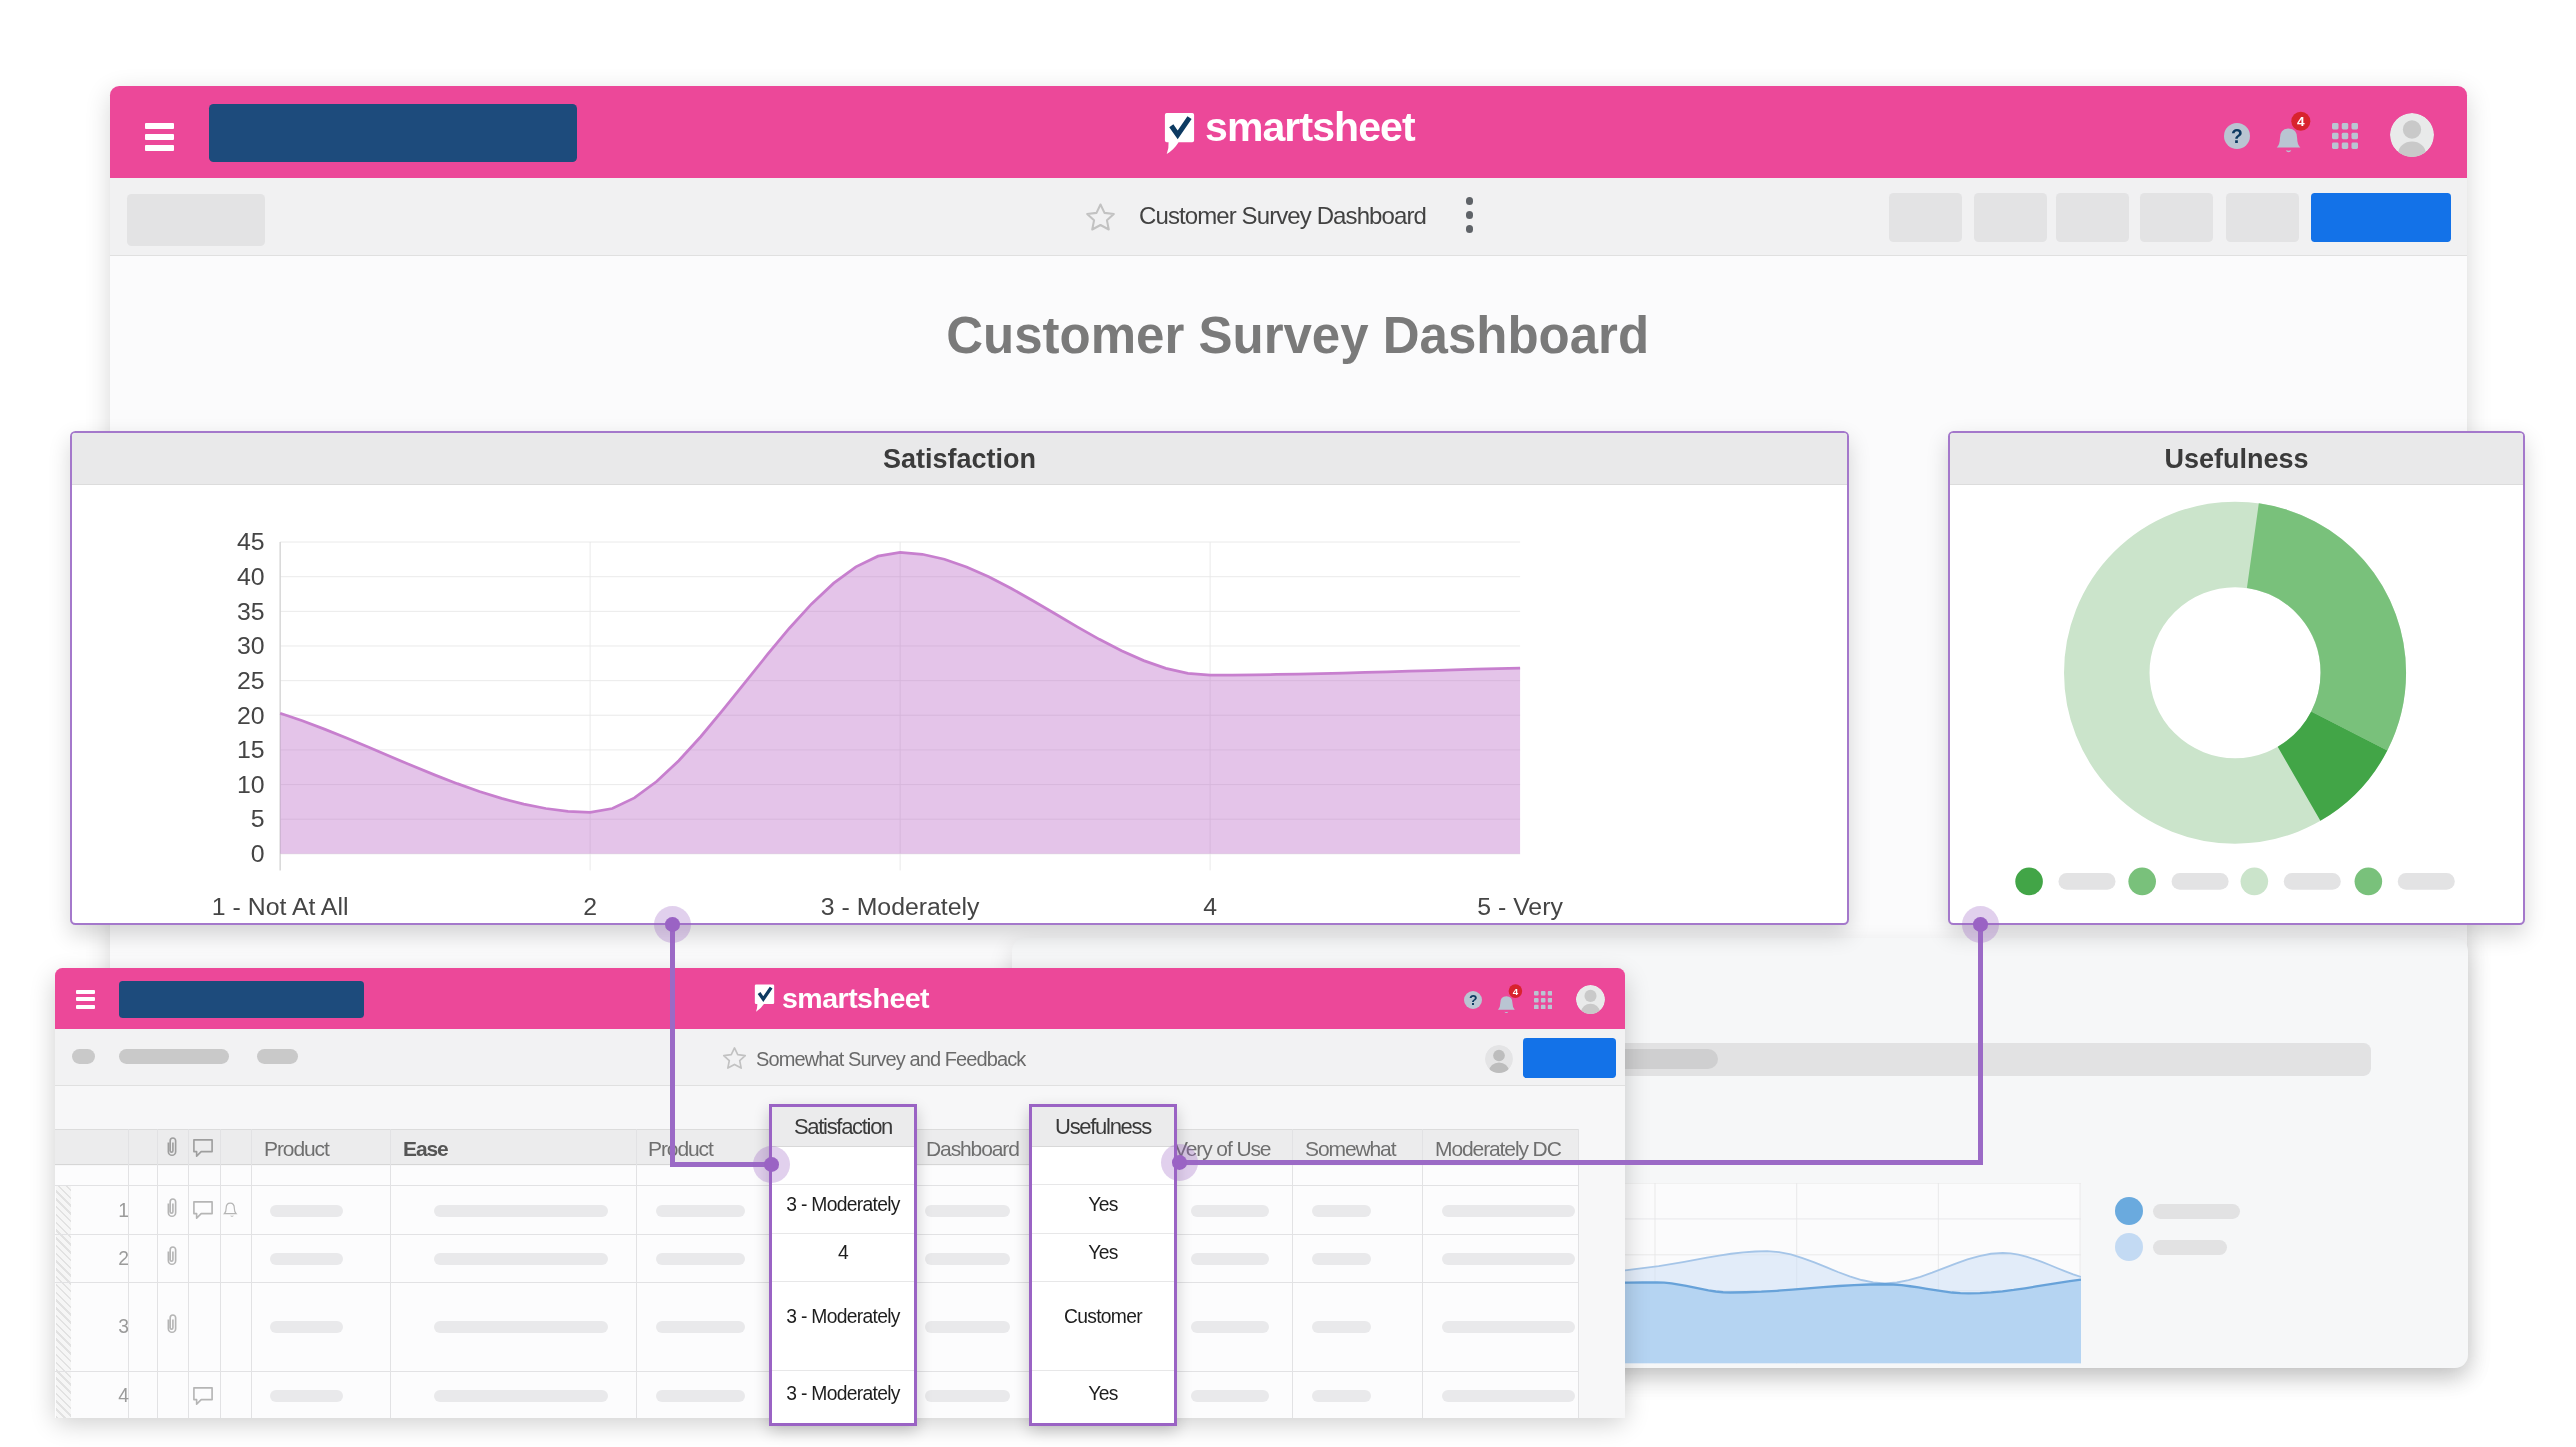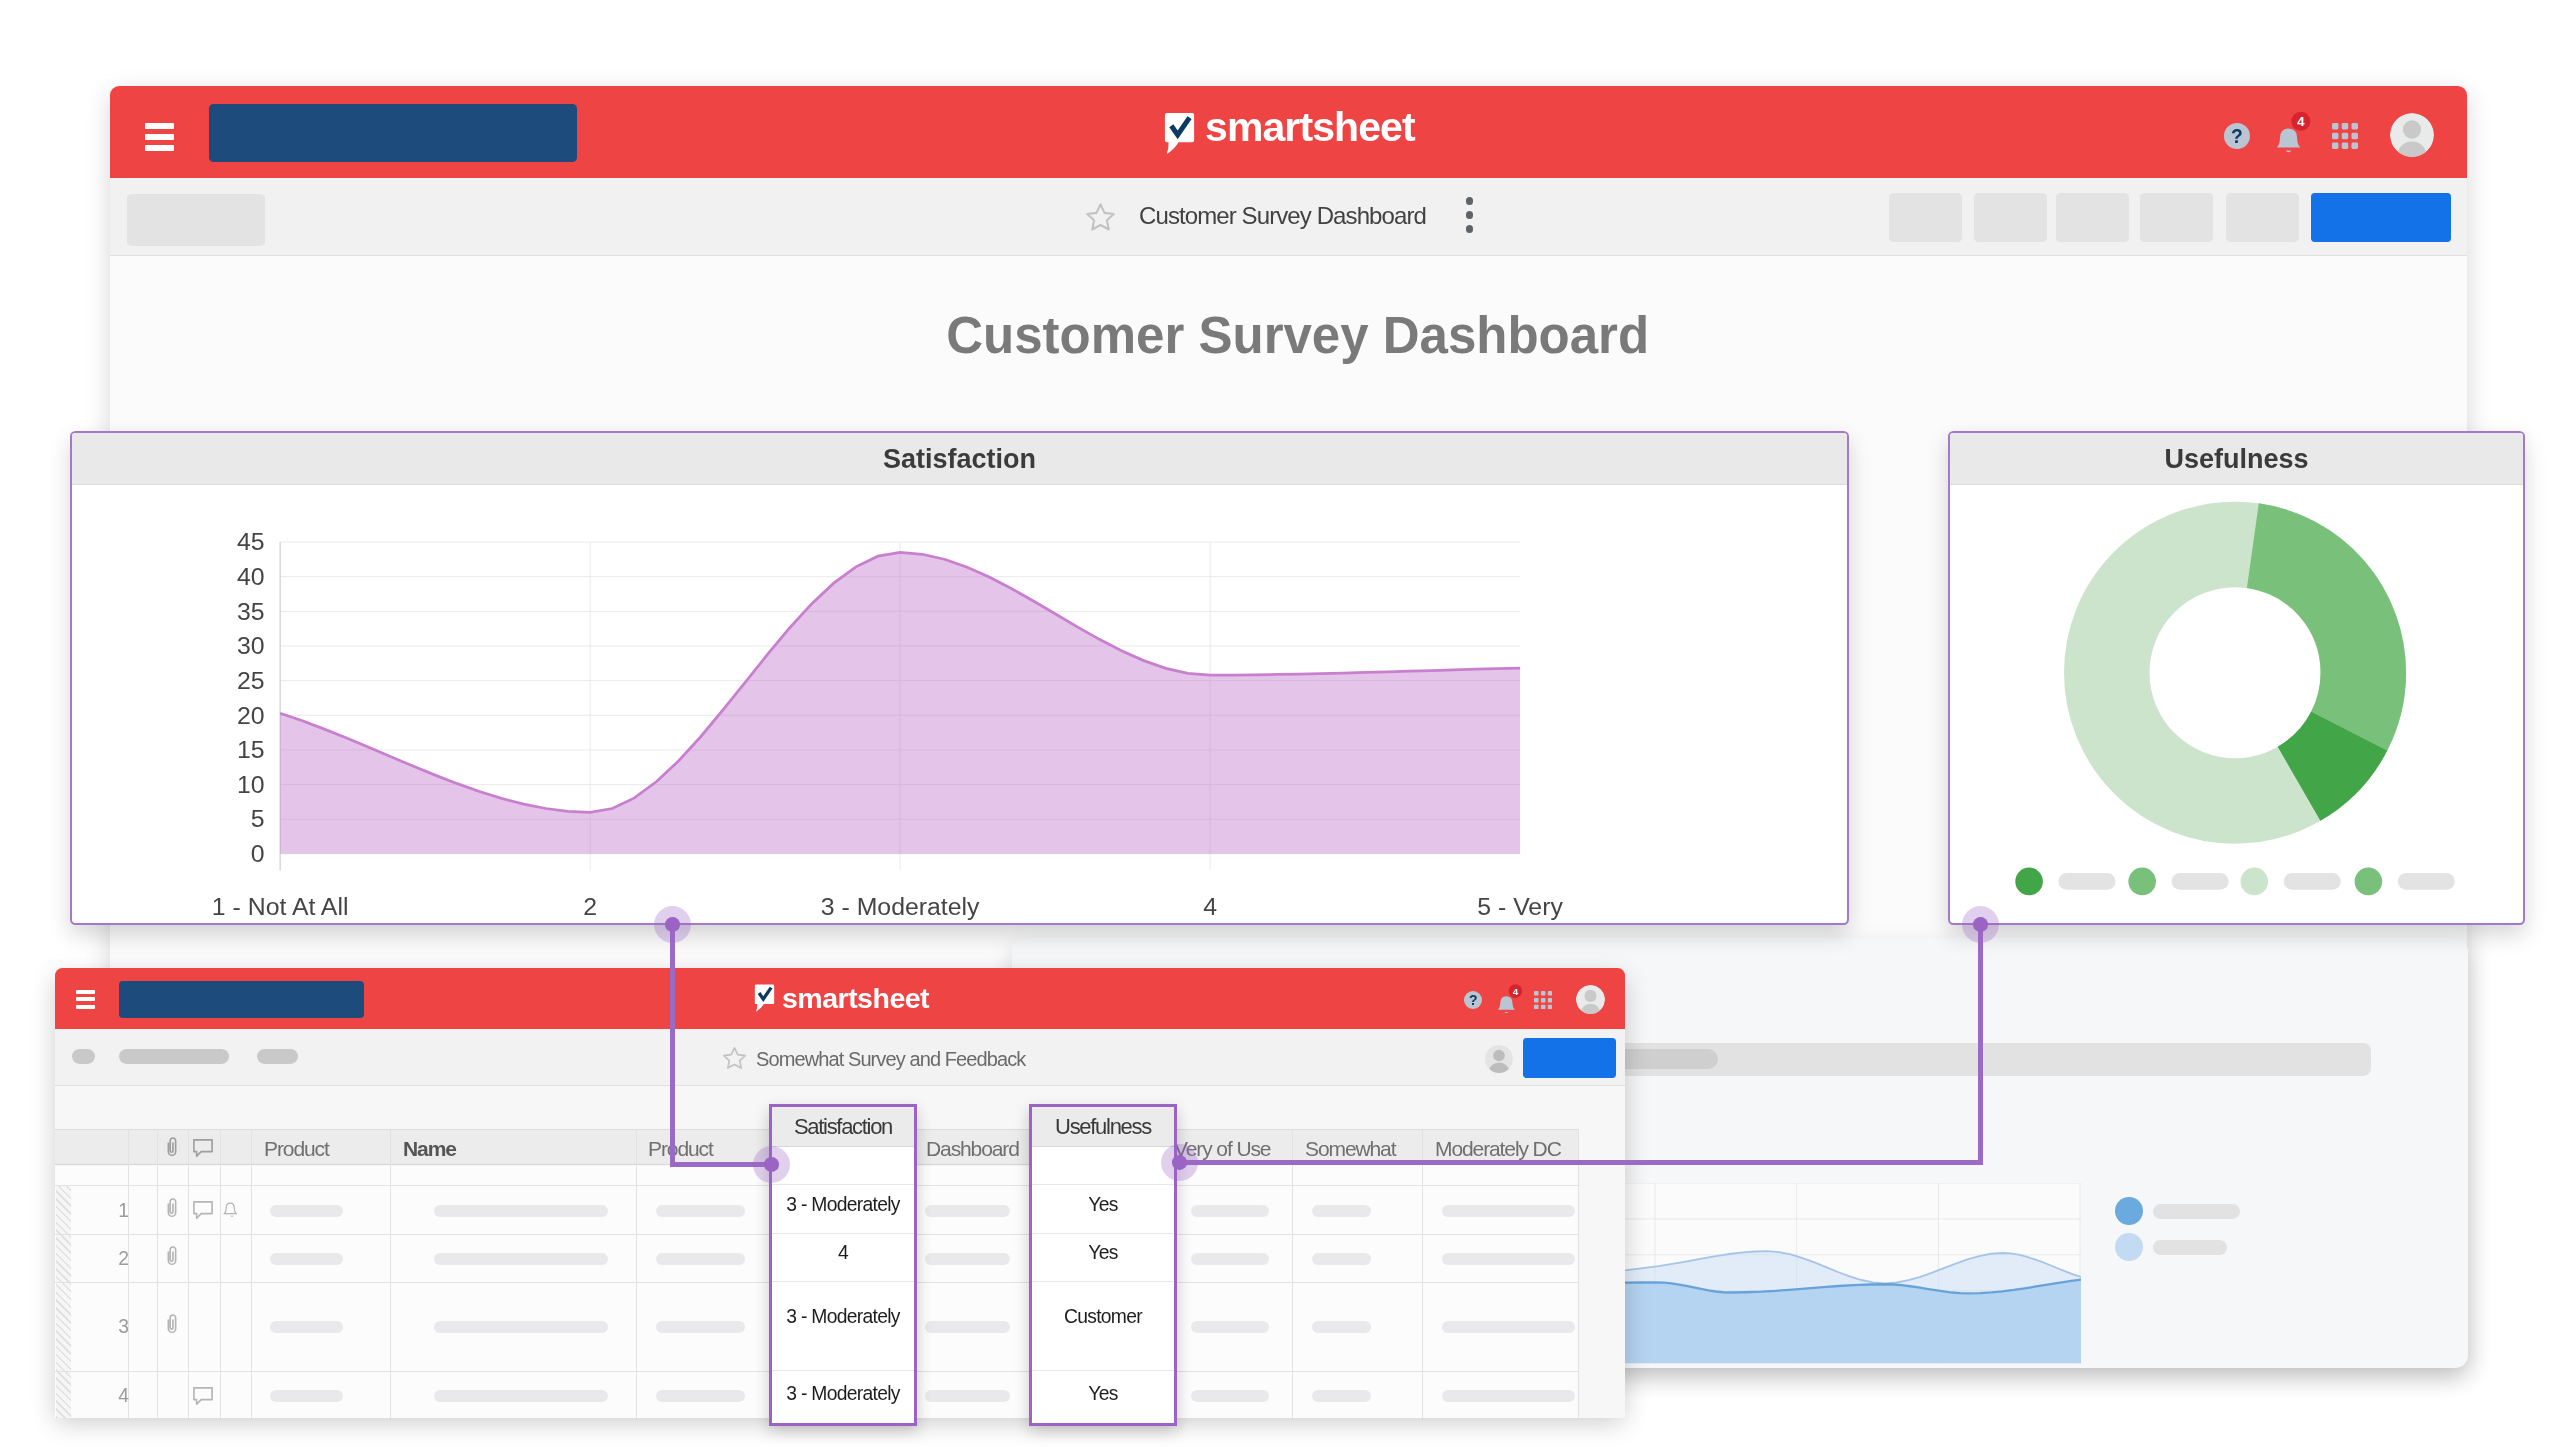--- a/index.html
+++ b/index.html
@@ -16,21 +16,21 @@
 #box-sat { left:769px; top:1104px; width:148px; height:322px; background:#fff; border:3.7px solid #9a63c4; box-shadow:0 5.5px 14.7px rgba(0,0,0,0.20); z-index:7; }
 #box-use { left:1029px; top:1104px; width:148px; height:322px; background:#fff; border:3.7px solid #9a63c4; box-shadow:0 5.5px 14.7px rgba(0,0,0,0.20); z-index:7; }
 .box-head { position:absolute; left:0; top:0; right:0; height:40px; background:#ebebec; border-bottom:0.9px solid #d8d8d8; text-align:center; font-size:22px; letter-spacing:-1.3px; color:#3a3a3a; line-height:40px; }
 .box-val { position:absolute; left:-9.2px; right:-9.2px; text-align:center; font-size:19.3px; letter-spacing:-0.7px; color:#1e1e1e; white-space:nowrap; }
 .box-line { position:absolute; left:0; right:0; height:0.9px; background:#e7e7e8; }
 
 .conn { position:absolute; background:#9b6ac6; z-index:9; }
 .cdot { position:absolute; width:14.7px; height:14.7px; border-radius:50%; background:#9a63c4; z-index:10; }
 .chalo { position:absolute; width:37px; height:37px; border-radius:50%; background:rgba(154,99,196,0.30); z-index:9; }
 
-.navbar { position:absolute; left:0; top:0; right:0; background:#ef4444; }
+.navbar { position:absolute; left:0; top:0; right:0; background:#ec4899; }
 .hbar { position:absolute; background:#fff; border-radius:0.9px; }
 .searchbox { position:absolute; background:#1d4b7c; border-radius:4.6px; }
 .toolbar { position:absolute; left:0; right:0; background:#f1f1f2; border-bottom:0.9px solid #e0e0e0; }
 .gbox { position:absolute; background:#e3e3e4; border-radius:4.6px; }
 .bluebtn { position:absolute; background:#1372e8; border-radius:3.7px; }
 .pill { position:absolute; background:#e9e9eb; border-radius:6.4px; }
 .tpill { position:absolute; background:#c9c9c9; border-radius:7.4px; }
 .hdrtxt { position:absolute; font-size:21px; letter-spacing:-1.1px; color:#6f6f6f; white-space:nowrap; }
 .rownum { position:absolute; font-size:19.3px; color:#9b9b9b; }
 .gridv { position:absolute; width:0.9px; background:#e2e2e4; }
@@ -235,21 +235,21 @@
       <div class="gridv" style="left:1523px; top:43px; height:289px;"></div>
 
       <svg class="abs" style="left:107px; top:51px;" width="20" height="22" viewBox="0 0 22 24">
         <path d="M7,6 v10 a4,4 0 0 0 8,0 v-12 a3,3 0 0 0 -6,0 v11 a1.5,1.5 0 0 0 3,0 v-9" fill="none" stroke="#9e9e9e" stroke-width="1.8"></path>
       </svg>
       <svg class="abs" style="left:137px; top:52px;" width="22" height="20" viewBox="0 0 24 22">
         <path d="M2,2 h20 v13 h-12 l-5,5 v-5 h-3 z" fill="none" stroke="#9e9e9e" stroke-width="1.8" stroke-linejoin="round"></path>
       </svg>
 
       <div class="hdrtxt" style="left:209px; top:51px;">Product</div>
-      <div class="hdrtxt" style="left:348px; top:51px; font-weight:bold; color:#555;">Name</div>
+      <div class="hdrtxt" style="left:348px; top:51px; font-weight:bold; color:#555;">Ease</div>
       <div class="hdrtxt" style="left:593px; top:51px;">Product</div>
       <div class="hdrtxt" style="left:871px; top:51px;">Dashboard</div>
       <div class="hdrtxt" style="left:1119px; top:51px;">Very of Use</div>
       <div class="hdrtxt" style="left:1250px; top:51px;">Somewhat</div>
       <div class="hdrtxt" style="left:1380px; top:51px;">Moderately DC</div>
 
       <div class="rownum" style="left:37px; top:114px; width:37px; text-align:right;">1</div>
       <div class="rownum" style="left:37px; top:162px; width:37px; text-align:right;">2</div>
       <div class="rownum" style="left:37px; top:230px; width:37px; text-align:right;">3</div>
       <div class="rownum" style="left:37px; top:299px; width:37px; text-align:right;">4</div>

